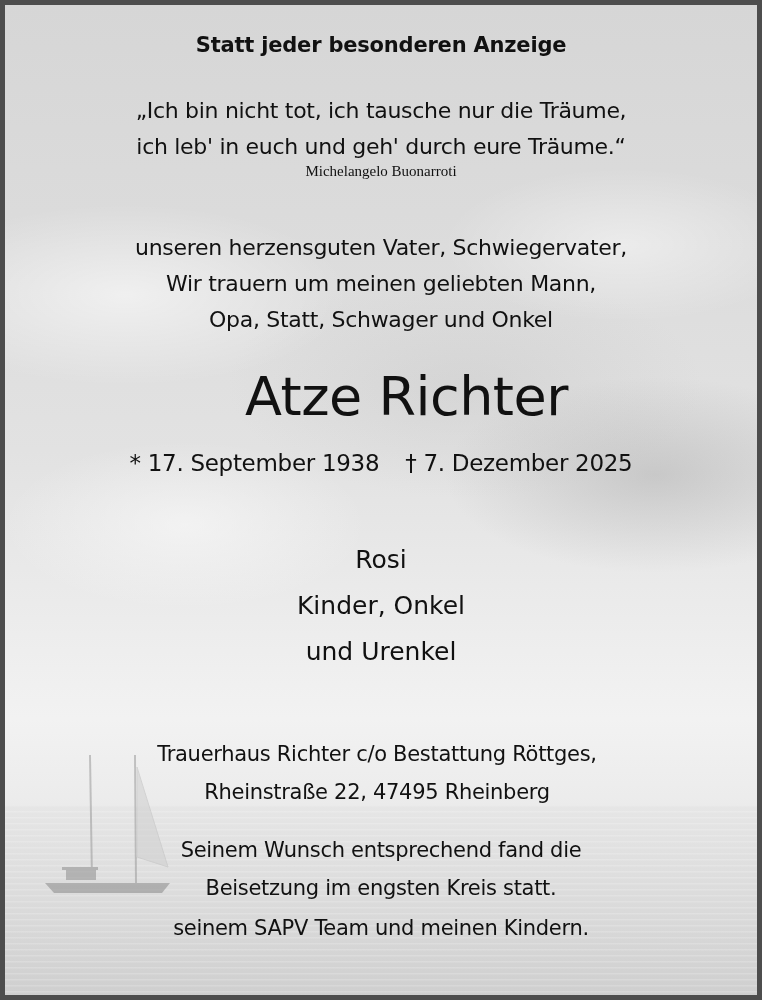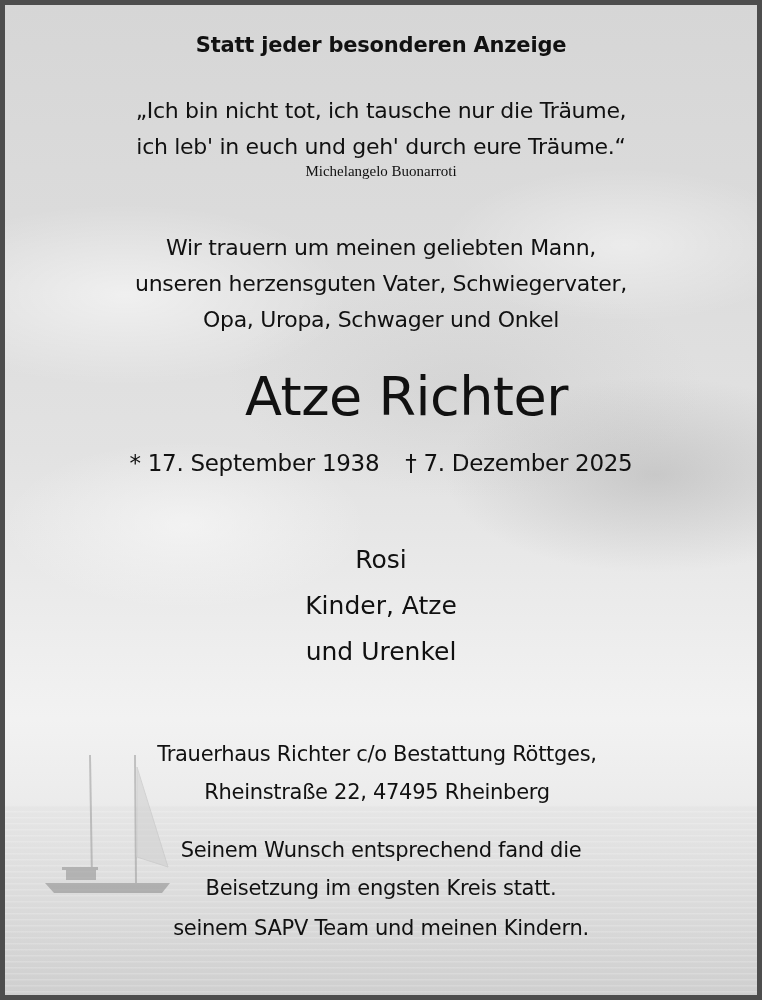--- a/index.html
+++ b/index.html
@@ -114,38 +114,38 @@
       <div class="quote">
         <span class="line">„Ich bin nicht tot, ich tausche nur die Träume,</span>
         <span class="line">ich leb' in euch und geh' durch eure Träume.“</span>
       </div>
 
       <div class="quote-author">
         <span class="line">Michelangelo Buonarroti</span>
       </div>
 
       <div class="mourning">
+        <span class="line">unseren herzensguten Vater, Schwiegervater,</span>
         <span class="line">Wir trauern um meinen geliebten Mann,</span>
-        <span class="line">unseren herzensguten Vater, Schwiegervater,</span>
-        <span class="line">Opa, Uropa, Schwager und Onkel</span>
+        <span class="line">Opa, Statt, Schwager und Onkel</span>
       </div>
 
       <div class="name">
         <span class="line">Atze Richter</span>
       </div>
 
       <div class="dates">
         <span>*</span>
         <span>17. September 1938</span><span class="sep"></span><span>†</span>
         <span>7. Dezember 2025</span>
       </div>
 
       <div class="survivors">
         <span class="line">Rosi</span>
-        <span class="line">Kinder, Atze</span>
+        <span class="line">Kinder, Onkel</span>
         <span class="line">und Urenkel</span>
       </div>
 
       <div class="address">
         <span class="line">Trauerhaus Richter c/o Bestattung Röttges,</span>
         <span class="line">Rheinstraße 22, 47495 Rheinberg</span>
       </div>
 
       <div class="burial">
         <span class="line">Seinem Wunsch entsprechend fand die</span>

